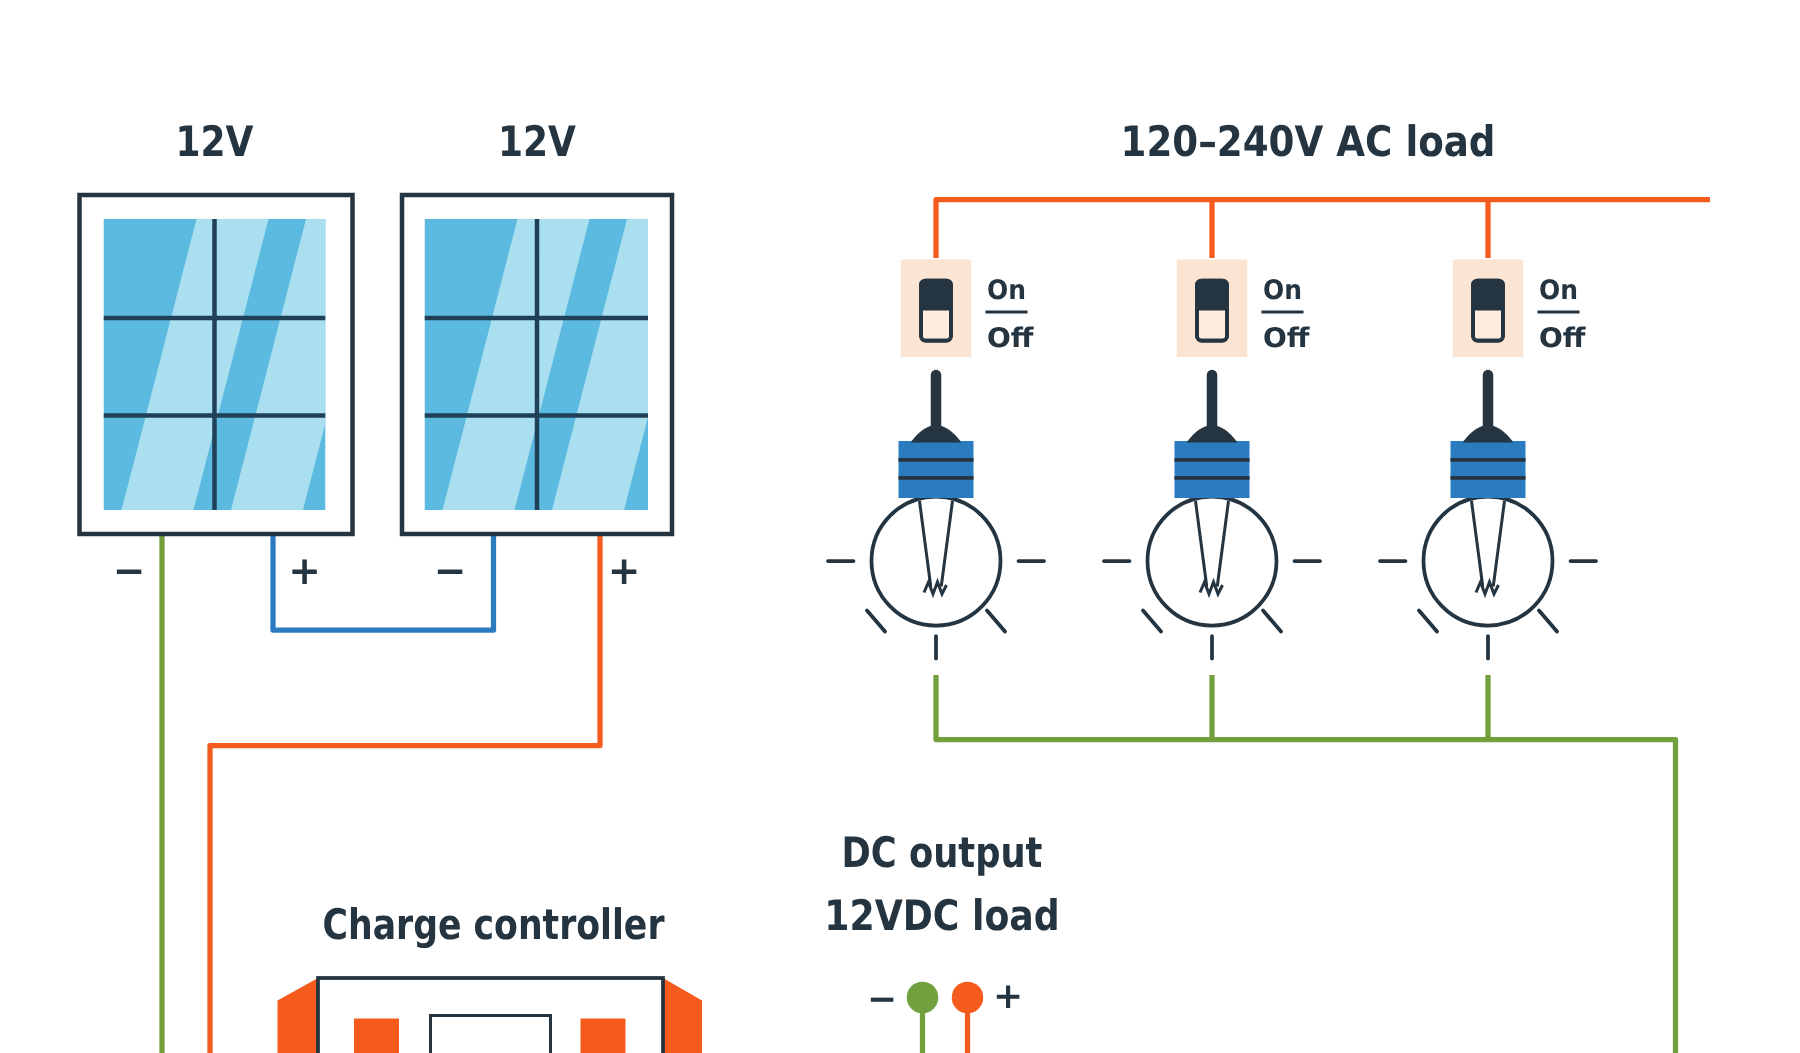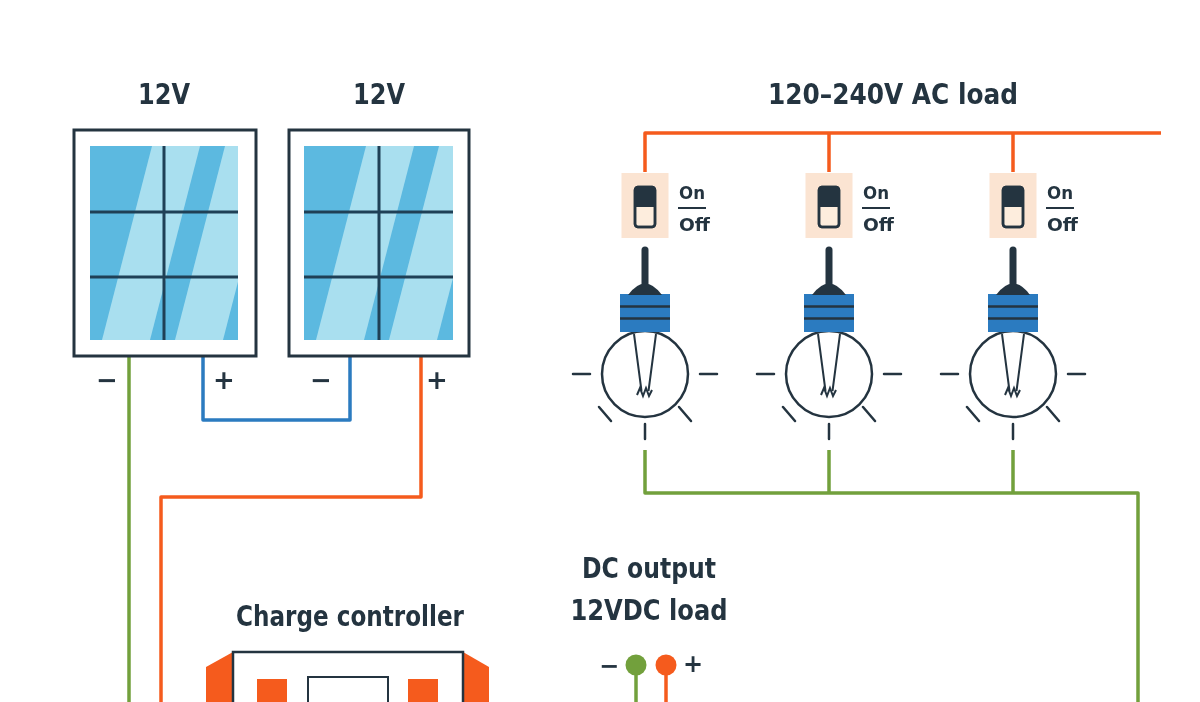--- a/index.html
+++ b/index.html
@@ -1,16 +1,16 @@
 <!DOCTYPE html>
 <html style="--c-navy: #243440; --c-orange: #F55B1D; --c-green: #72A03C; --c-blue: #2B7BC0; --c-panel_blue: #5CB9E0; --c-panel_light: #A9DFEF; --c-grid: #1F4056; --c-plate: #FBE4D2; --c-cream: #FDEDDD;"><head>
 <meta charset="utf-8">
 <style>
   html,body{margin:0;padding:0;background:#ffffff;}
-  .stage{position:relative;width:1140px;height:702px;background:#fff;overflow:hidden;padding-left:21px;}
+  .stage{position:relative;width:1140px;height:702px;background:#fff;overflow:hidden;}
   svg{display:block;}
   text{
     font-family:"DejaVu Sans","Liberation Sans",sans-serif;
     font-weight:bold;
     fill:var(--c-navy,#243440);
   }
   .wire-orange{stroke:var(--c-orange,#F55B1D);stroke-width:3.5;fill:none;stroke-linejoin:round;}
   .wire-green{stroke:var(--c-green,#72A03C);stroke-width:3.5;fill:none;stroke-linejoin:round;}
   .wire-blue{stroke:var(--c-blue,#2B7BC0);stroke-width:3.5;fill:none;stroke-linejoin:round;}
   .stroke-navy{stroke:var(--c-navy,#243440);fill:none;}

